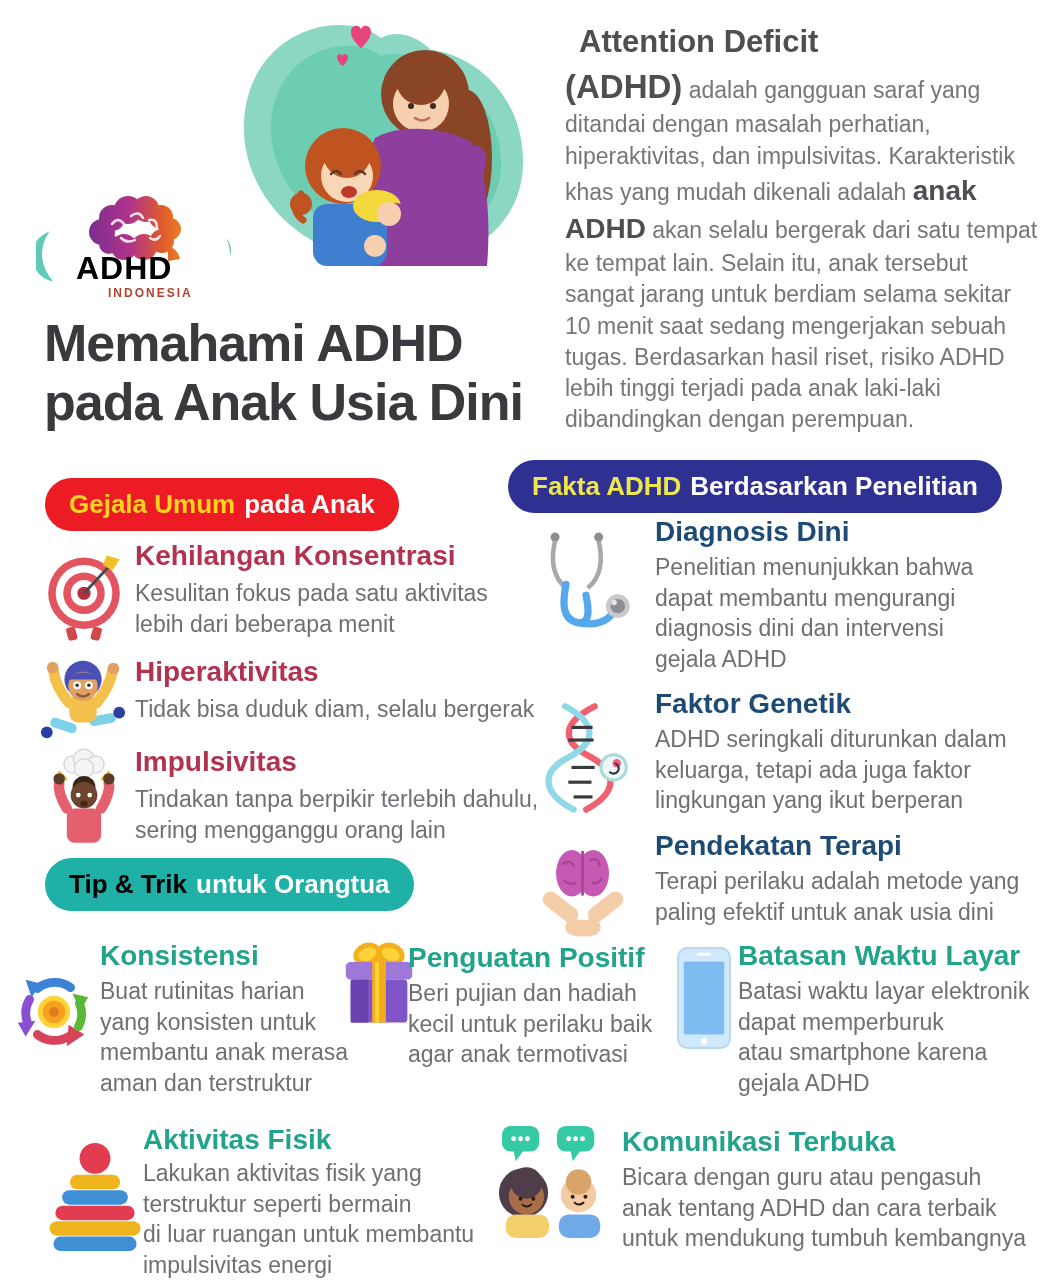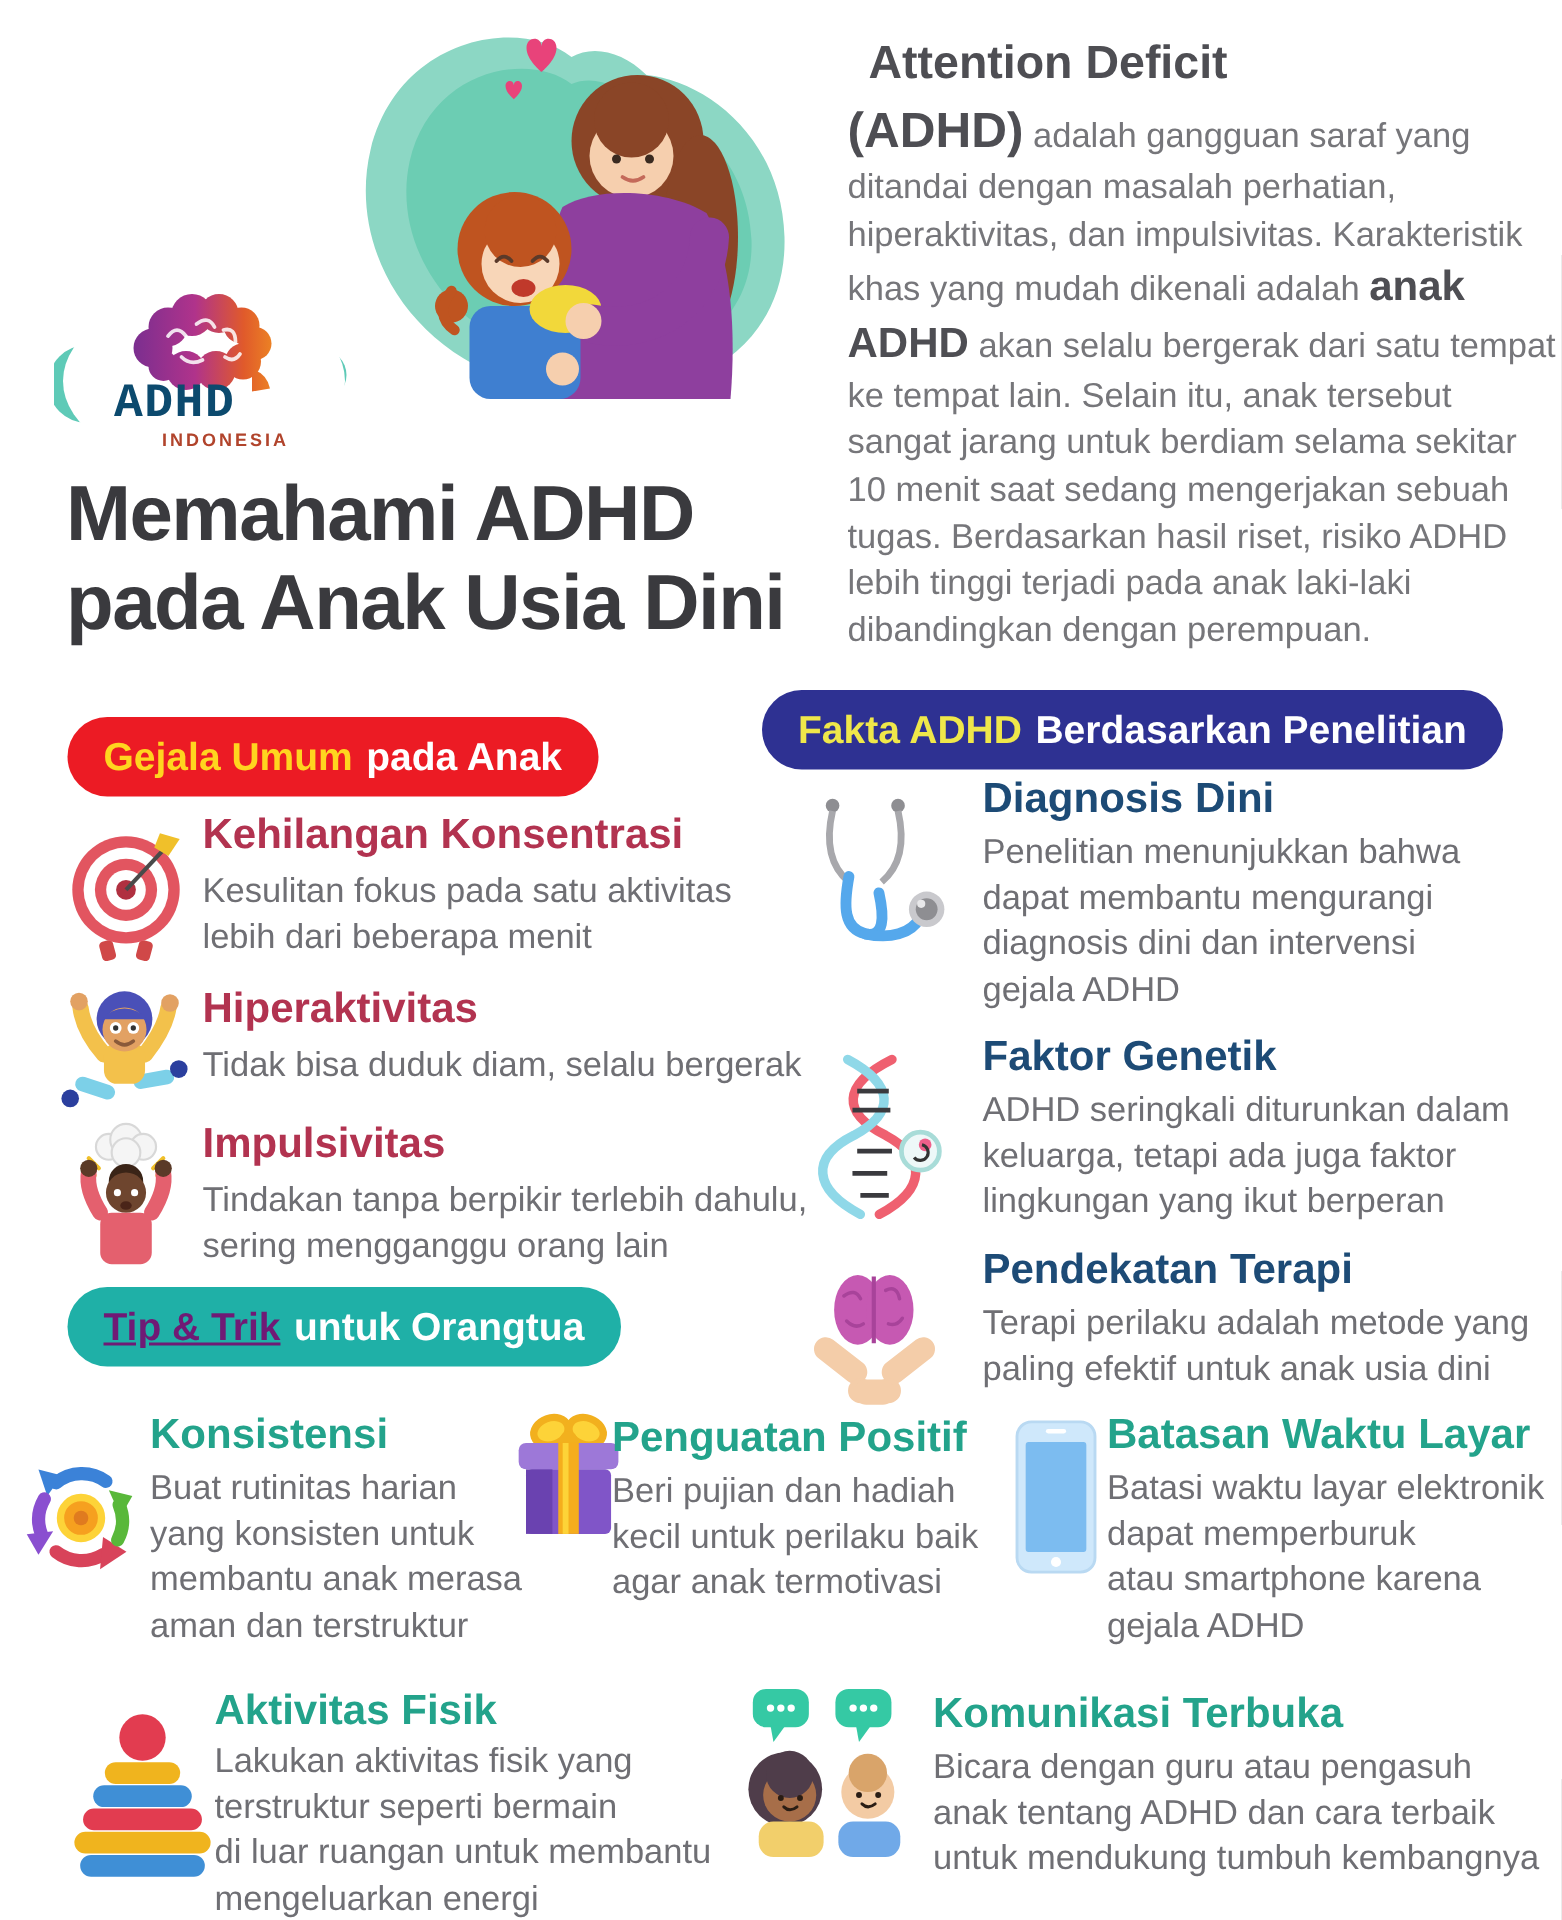--- a/index.html
+++ b/index.html
@@ -9,38 +9,38 @@
 
   
   .badge{position:absolute;display:inline-flex;align-items:center;border-radius:34px;
          font-weight:bold;font-size:26px;padding:11px 24px;white-space:nowrap;}
   .badge .hl{margin-right:9px;}
   .badge-red{background:#ec1b24;}
   .badge-red .hl{color:#ffd51f;} .badge-red .rest{color:#ffffff;}
   .badge-navy{background:#2e3192;}
   .badge-navy .hl{color:#efe74a;} .badge-navy .rest{color:#ffffff;}
   .badge-teal{background:#1fb0a7;}
-  .badge-teal .hl{color:#701a75;text-decoration:underline;} .badge-teal .rest{color:#ffffff;}
+  .badge-teal .hl{color:#000000;} .badge-teal .rest{color:#ffffff;}
 
   
   .main-title{font-size:52px;font-weight:bold;color:#3a3a3e;line-height:1.14;letter-spacing:-1px;}
   .intro{width:476px;}
   .intro-h{font-size:31px;font-weight:bold;color:#4e4e53;line-height:1.18;margin-left:14px;}
   .intro-body{font-size:23px;color:#76767a;line-height:1.36;margin:4px 0 0;}
   .intro-adhd{font-size:33px;font-weight:bold;color:#4e4e53;}
   .intro-bold{font-size:28px;font-weight:bold;color:#4e4e53;}
 
   .item-title{position:absolute;font-weight:bold;font-size:28px;white-space:nowrap;}
   .sym-title{color:#b23350;}
   .fact-title{color:#1d4b76;}
   .tip-title{color:#23a38b;}
   .desc{position:absolute;font-size:23px;color:#6f6f74;line-height:1.33;}
   .desc div{white-space:nowrap;}
 
-  .logo-adhd{position:absolute;font-size:32px;font-weight:bold;color:#0c4a6e;letter-spacing:1px;font-family:Liberation Mono, monospace;}
+  .logo-adhd{position:absolute;font-size:32px;font-weight:bold;color:#000000;letter-spacing:1px;}
   .logo-ind{position:absolute;font-size:12px;font-weight:bold;color:#b1442c;letter-spacing:2px;}
 </style>
 </head>
 <body>
 
 <div class="page">
 
   <div class="abs" style="left:36px;top:192px;width:200px;height:122px;">
     <svg class="abs" style="left:0;top:0;" width="200" height="122" viewBox="0 0 200 122">
       <defs>
@@ -323,21 +323,21 @@
     <rect x="18" y="52" width="68" height="15" rx="7.5" fill="#3f8fd6"></rect>
     <rect x="11" y="68" width="82" height="15" rx="7.5" fill="#e23c50"></rect>
     <rect x="5" y="84" width="94" height="15" rx="7.5" fill="#f0b41e"></rect>
     <rect x="9" y="100" width="86" height="15" rx="7.5" fill="#3f8fd6"></rect>
   </svg>
   <div class="item-title tip-title" style="left:143px;top:1124px;">Aktivitas Fisik</div>
   <div class="desc" style="left:143px;top:1158px;">
     <div>Lakukan aktivitas fisik yang</div>
     <div>terstruktur seperti bermain</div>
     <div>di luar ruangan untuk membantu</div>
-    <div>mengeluarkan energi</div>
+    <div>impulsivitas energi</div>
   </div>
 
   <svg class="abs" style="left:494px;top:1122px;" width="118" height="116" viewBox="0 0 120 118">
     <g fill="#35c9a4">
       <rect x="8" y="4" width="38" height="26" rx="9"></rect>
         <polygon points="20,29 30,29 22,40"></polygon>
       <rect x="64" y="4" width="38" height="26" rx="9"></rect>
         <polygon points="78,29 88,29 80,40"></polygon>
     </g>
     <g fill="#ffffff">

